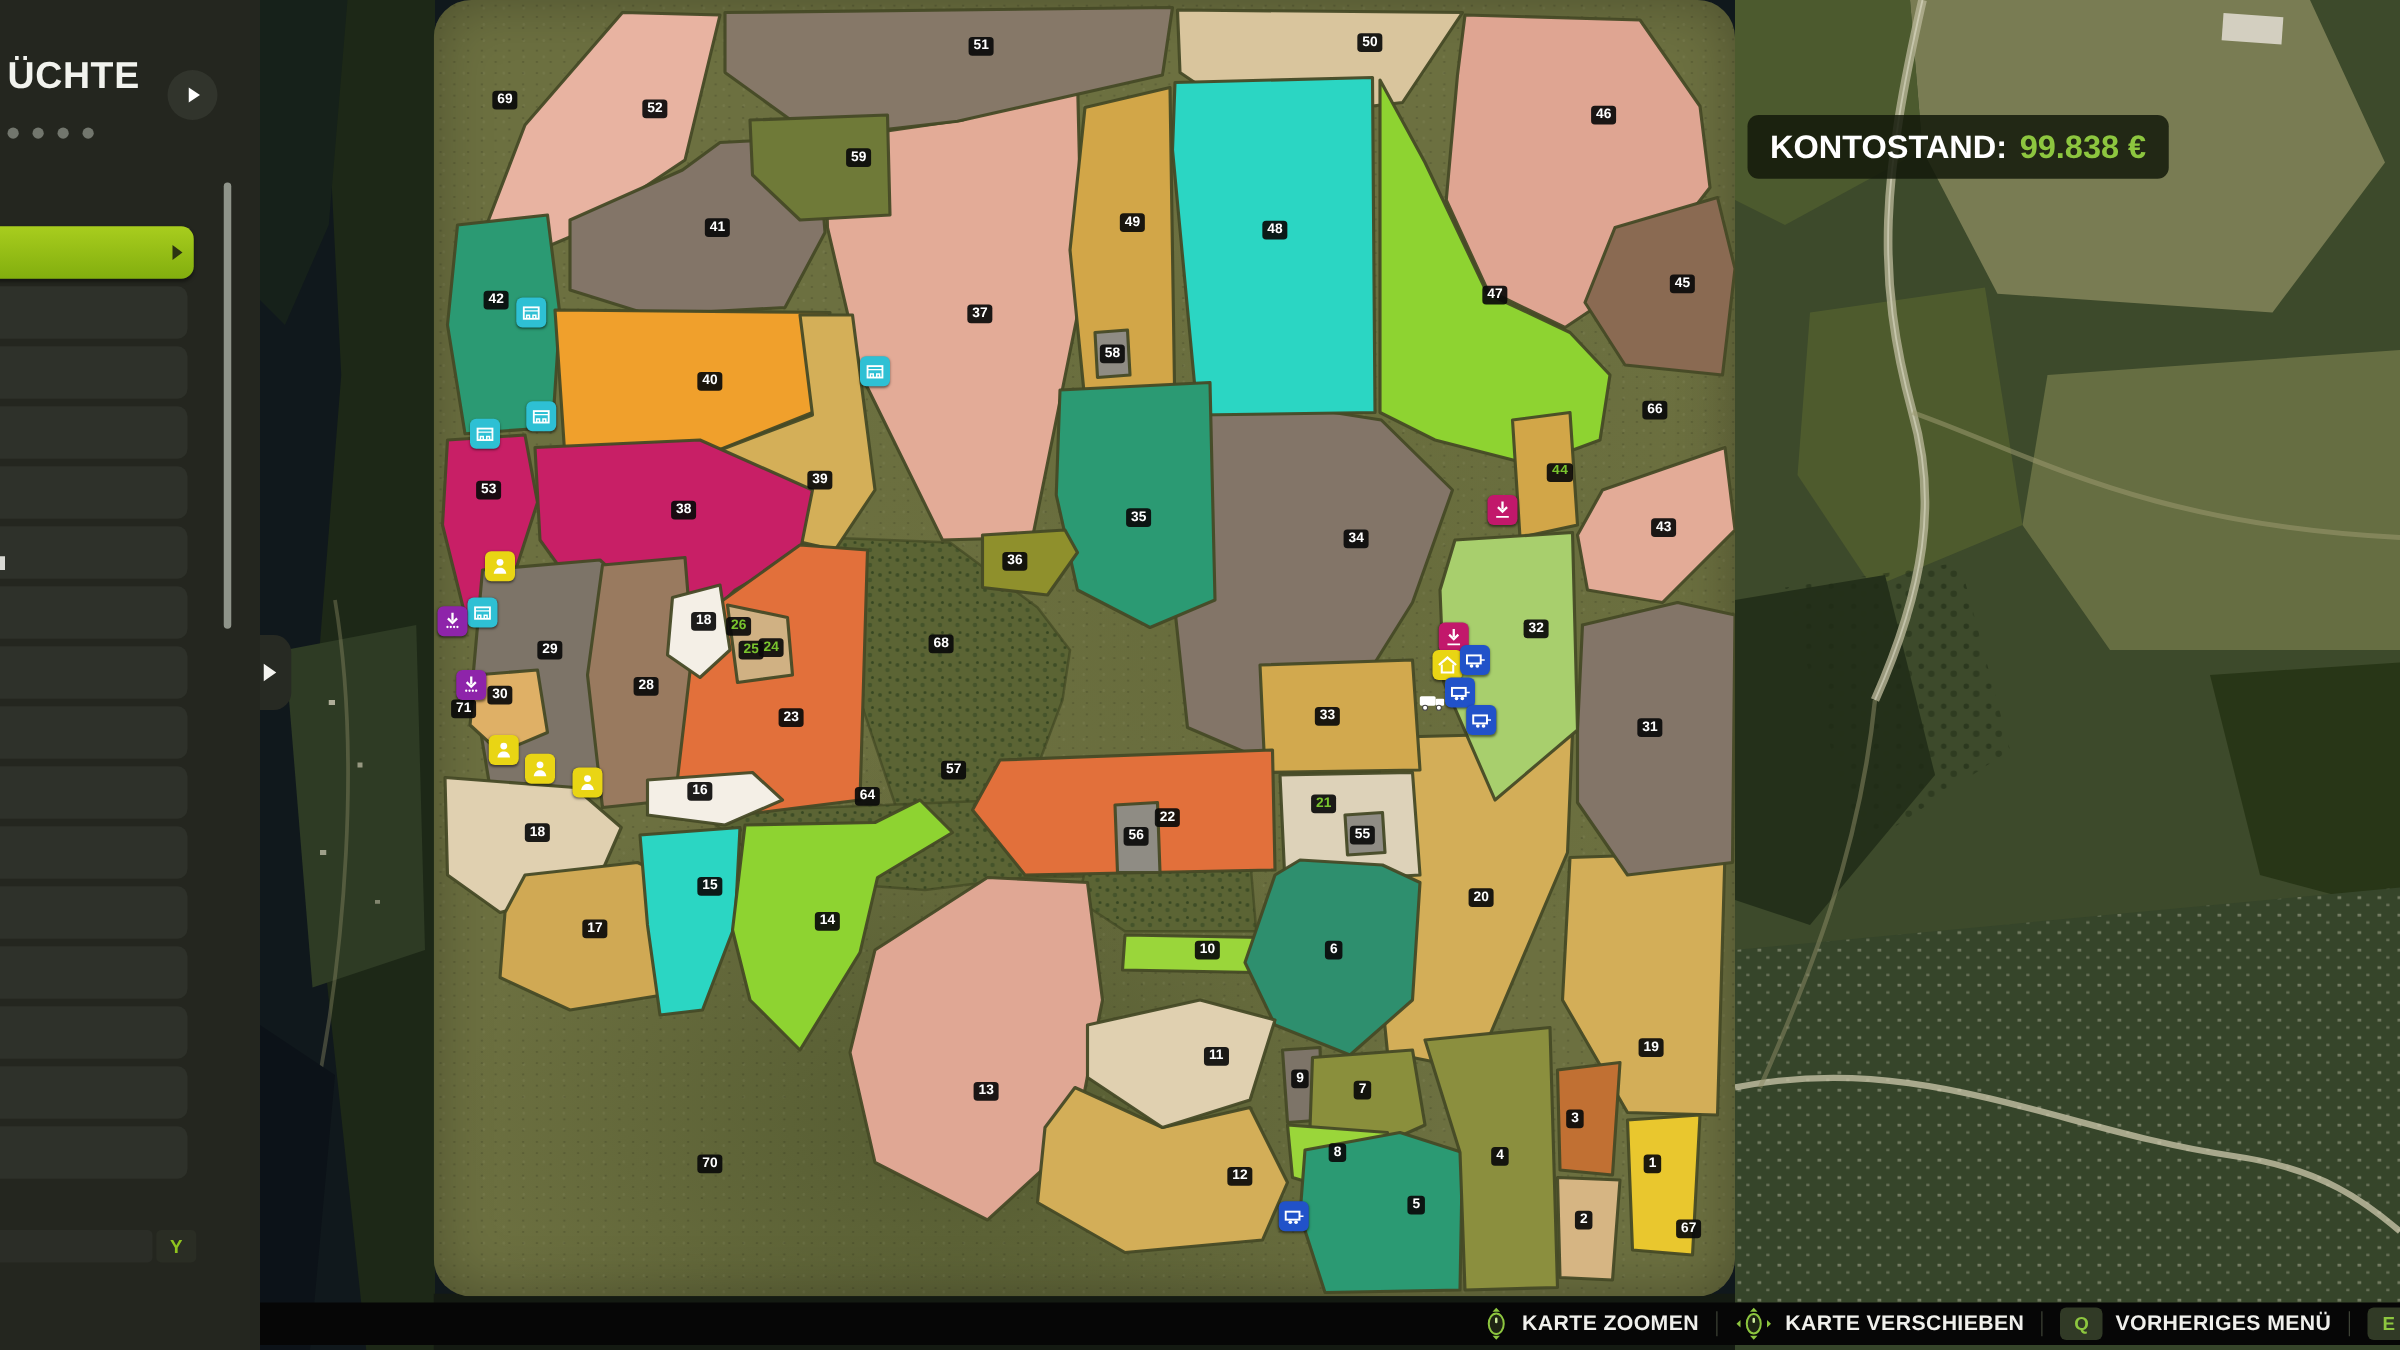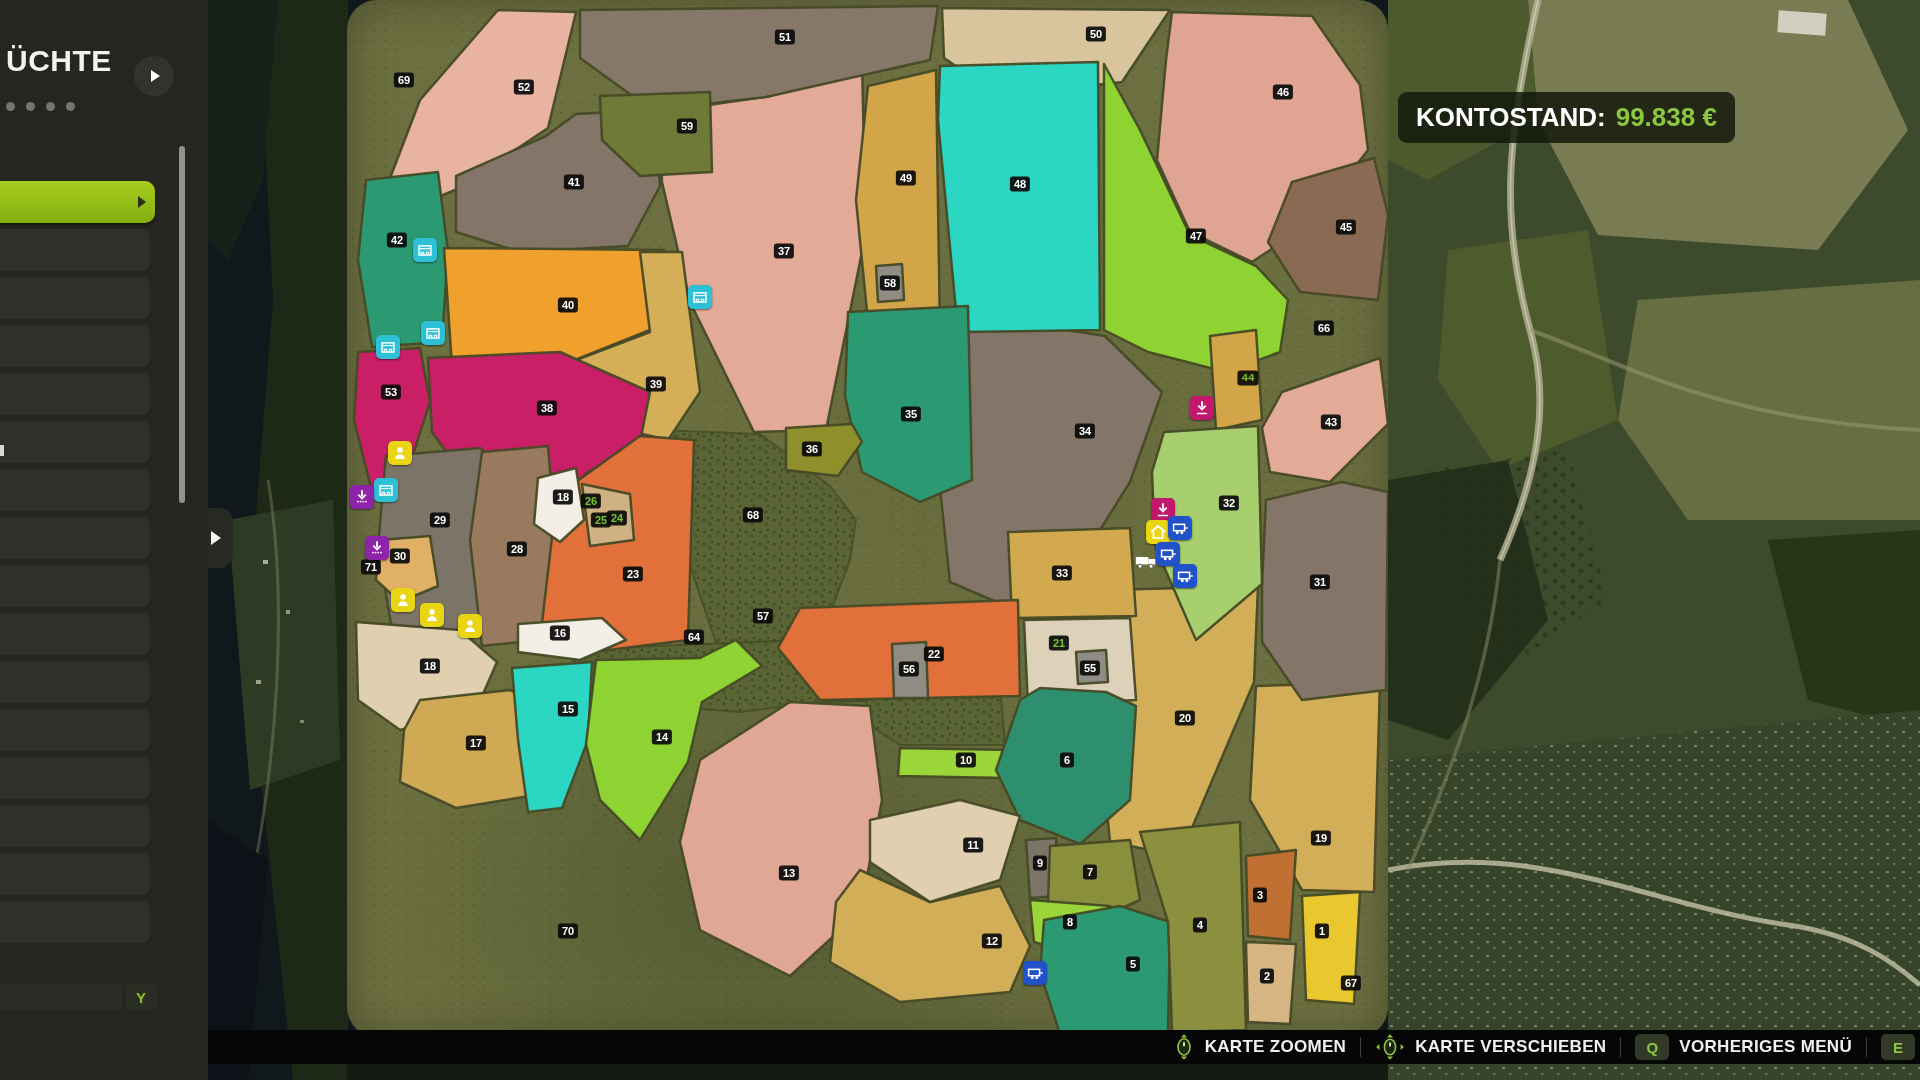--- a/index.html
+++ b/index.html
@@ -62,22 +62,22 @@
   #expander .tri{width:0;height:0;border-left:10px solid #f4f4f0;border-top:7px solid transparent;
     border-bottom:7px solid transparent;margin-left:6px;}
 
   
   #balance{position:absolute;left:1398px;top:92px;z-index:25;background:rgba(18,24,10,.84);
     border-radius:9px;padding:10px 18px;font-size:26px;font-weight:bold;color:#fff;
     display:flex;gap:10px;align-items:center;white-space:nowrap;}
   #balance .val{color:#8dc63f;text-align:right;}
 
   
-  #bottom-bar{position:absolute;left:208px;right:0;bottom:16px;height:34px;background:#060606;z-index:30;
-    display:flex;align-items:center;justify-content:flex-end;gap:14px;padding-right:15px;}
+  #bottom-bar{position:absolute;left:208px;right:0;bottom:4px;height:34px;background:#060606;z-index:30;
+    display:flex;align-items:center;justify-content:flex-end;gap:14px;padding-right:2px;}
   .bb-item{display:flex;align-items:center;gap:10px;color:#f0f0ec;font-size:17px;font-weight:bold;
     letter-spacing:.3px;white-space:nowrap;}
   .bb-div{width:1px;height:20px;background:#3c4135;}
   .key{min-width:26px;height:26px;border-radius:5px;background:#313a26;color:#8dc63f;
     font-size:15px;font-weight:bold;display:flex;align-items:center;justify-content:center;padding:0 4px;}
   #key-e{margin-right:-10px;}
 </style>
 </head>
 <body>
 

